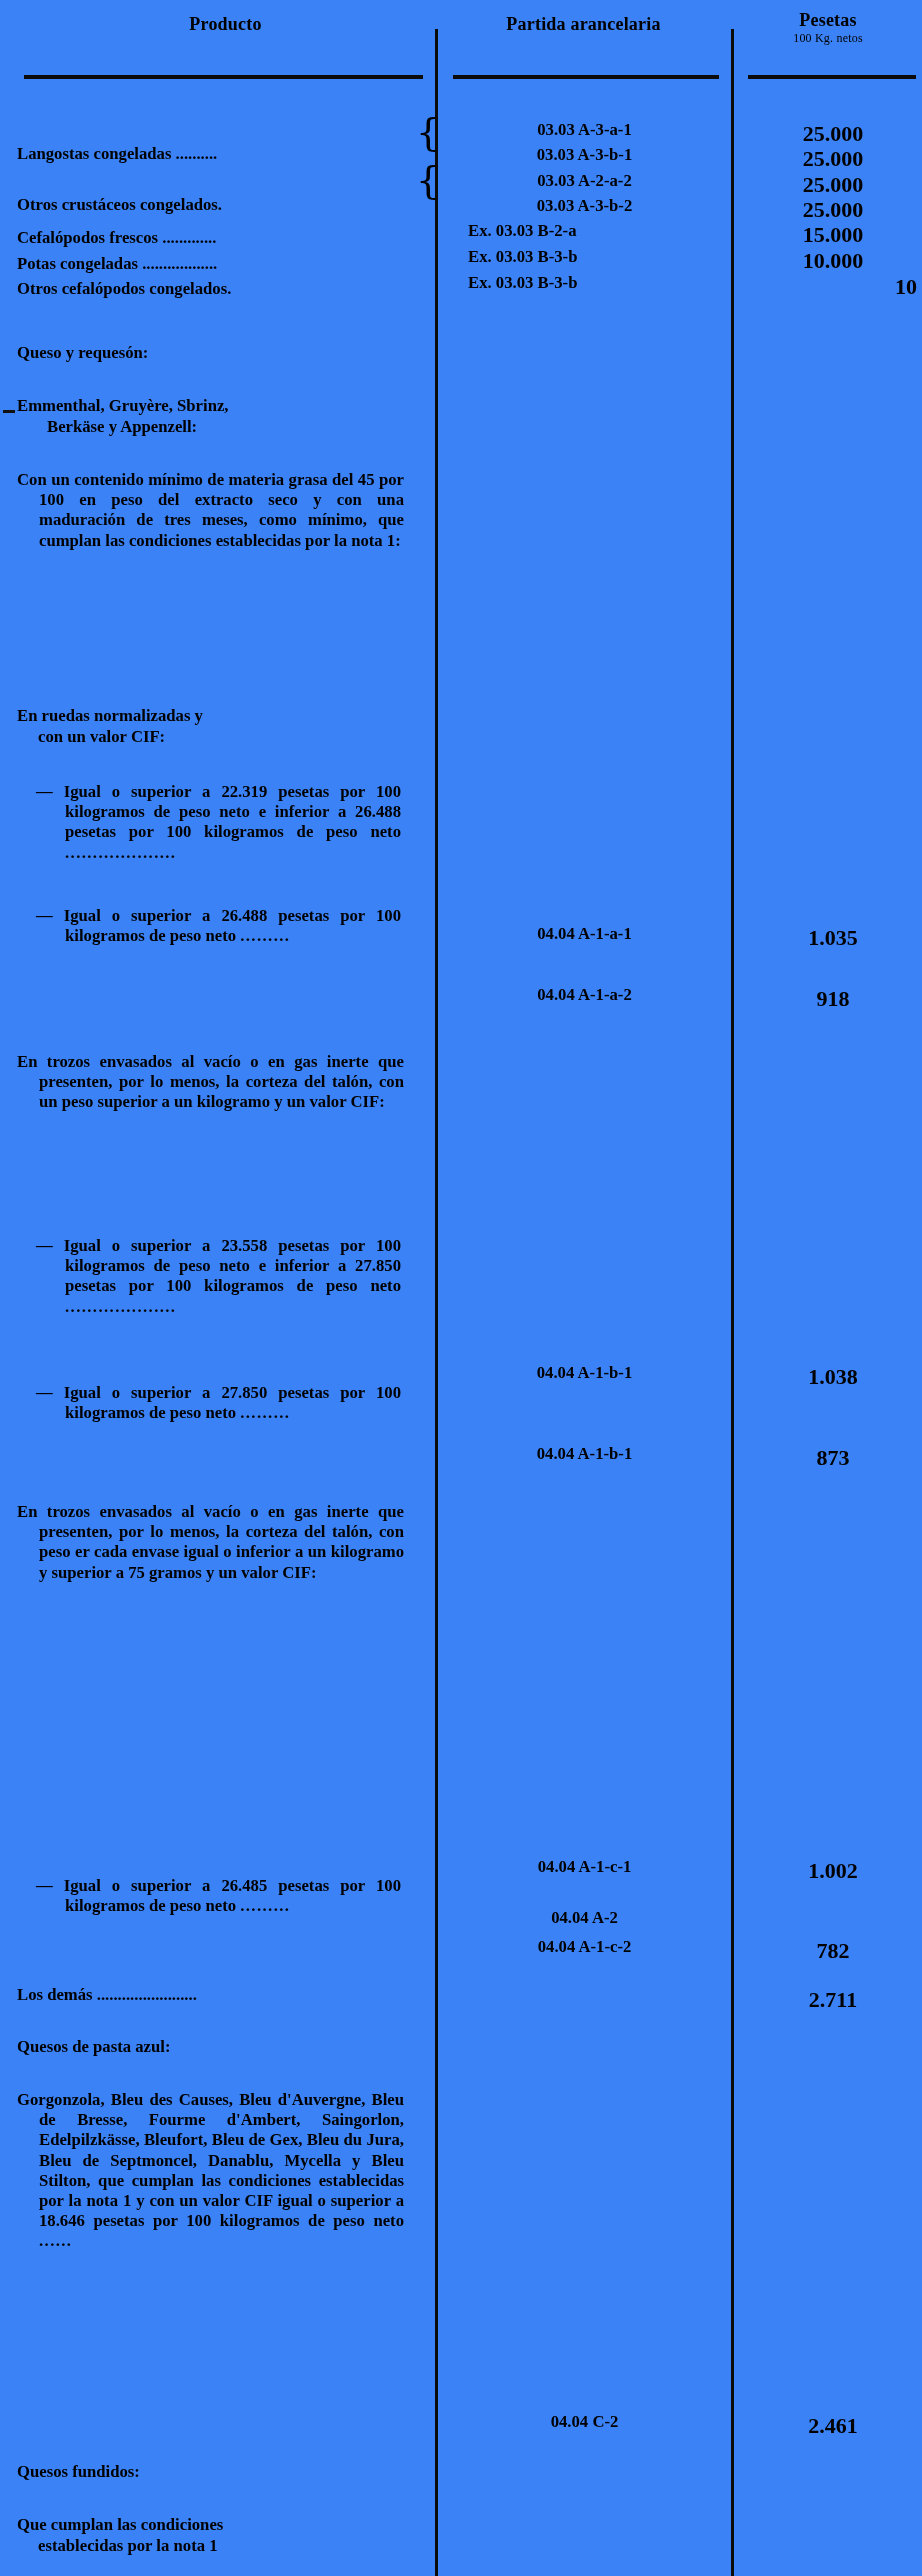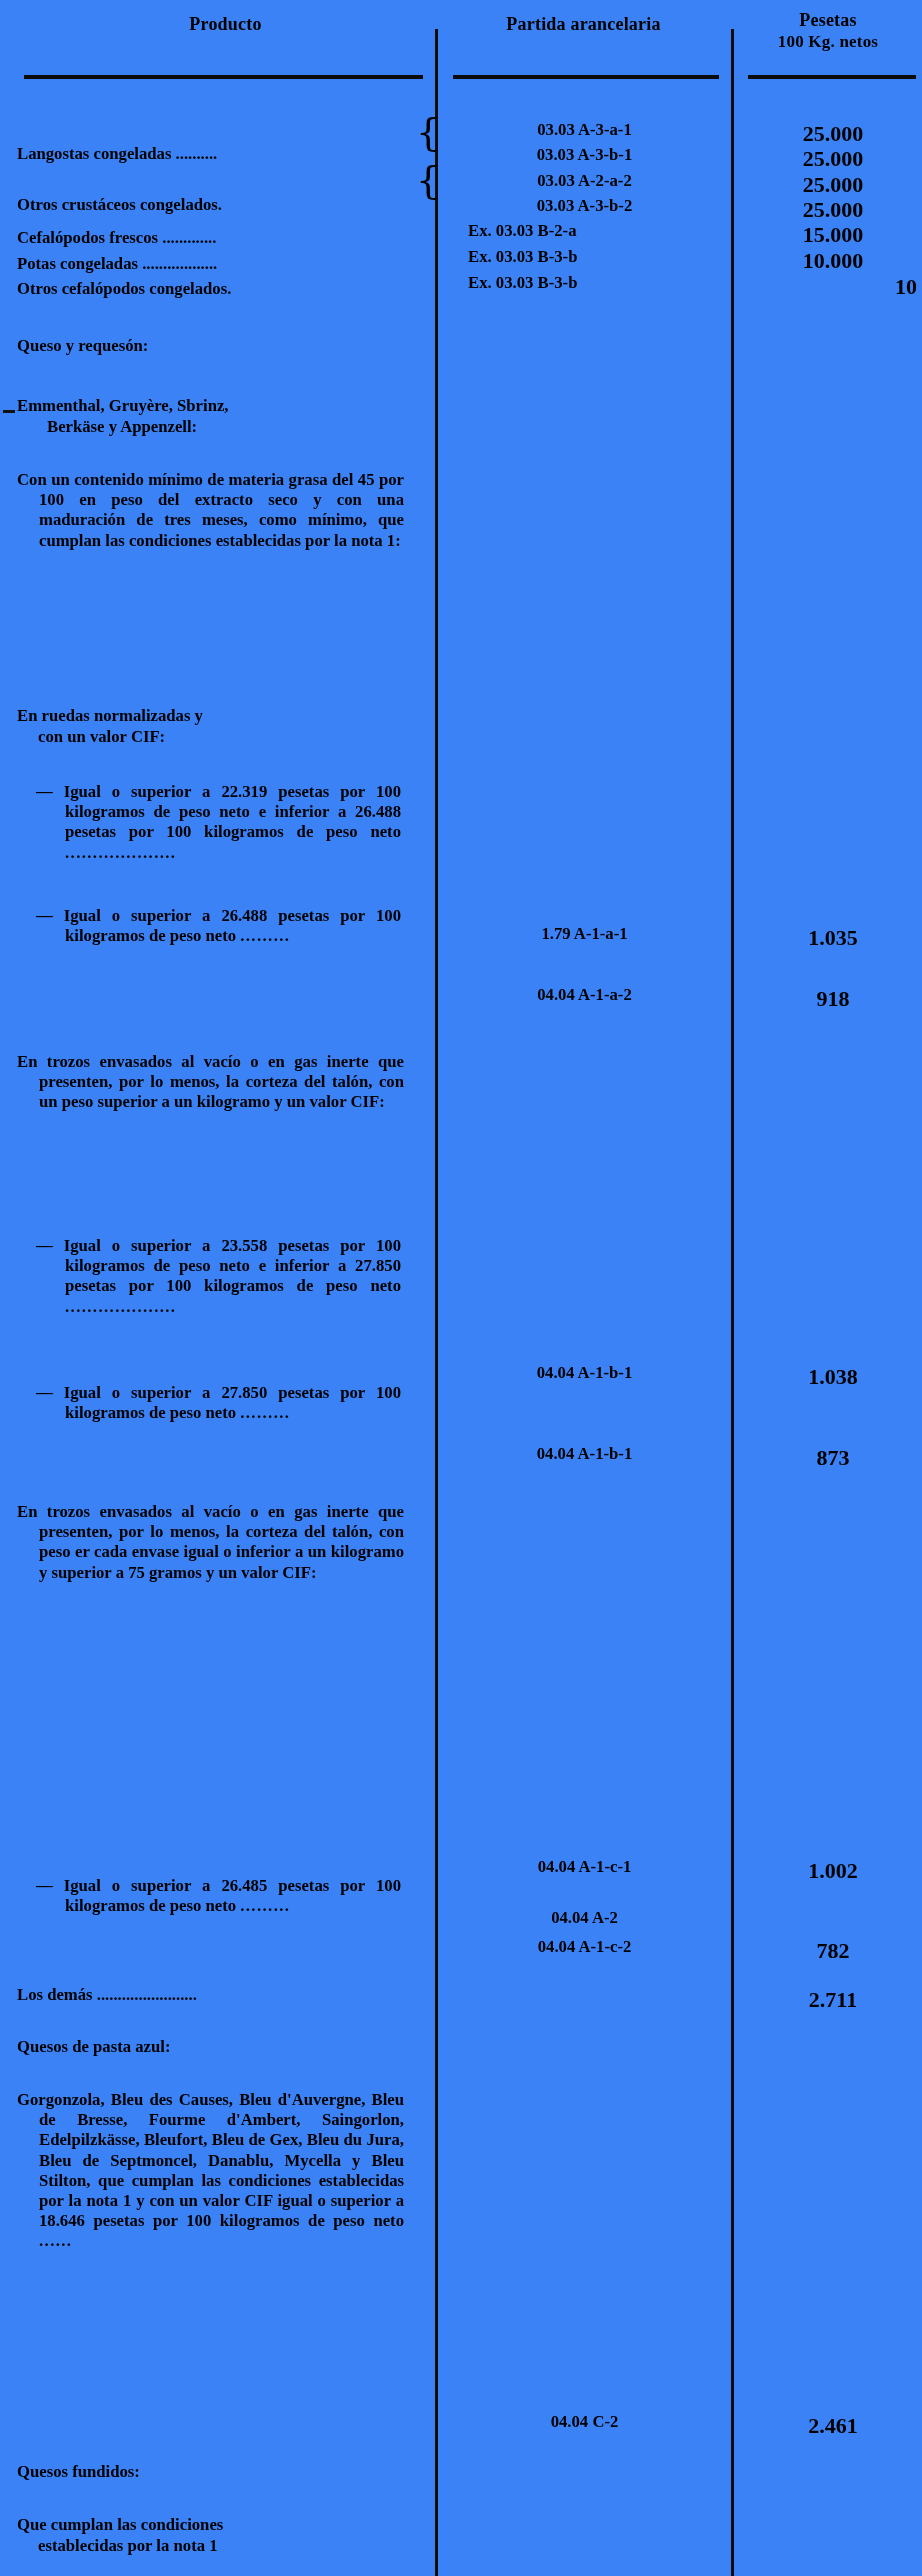--- a/index.html
+++ b/index.html
@@ -41,21 +41,21 @@
   .hdr {
     position: absolute;
     text-align: center;
     font-weight: bold;
     font-size: 18px;
     letter-spacing: 0.2px;
   }
   #hdr-producto { left: 24px;  top: 13.7px; width: 403px; }
   #hdr-partida  { left: 442px; top: 13.7px; width: 283px; }
   #hdr-pesetas  { left: 737px; top: 8.6px; width: 182px; line-height: 1.25; }
-  #hdr-pesetas .sub { font-size: 17px; font-weight: bold; display:block; }
+  #hdr-pesetas .sub { font-size: 12px; font-weight: normal; display:block; }
 
   
   .prod {
     position: absolute;
     left: 17px;
     width: 411px;
     font-size: 16.7px;
     font-weight: bold;
     line-height: 1.21;
     text-align: justify;
@@ -146,37 +146,37 @@
   <div class="code lead" style="top:272px;">Ex.  03.03  B-3-b</div>
 
   <div class="val" style="top:119px;">25.000</div>
   <div class="val" style="top:144px;">25.000</div>
   <div class="val" style="top:170px;">25.000</div>
   <div class="val" style="top:195px;">25.000</div>
   <div class="val" style="top:220px;">15.000</div>
   <div class="val" style="top:246px;">10.000</div>
   <div class="val rt" style="top:272px;">10</div>
 
-  <div class="prod plain" style="top:336px;">Queso y requesón:</div>
+  <div class="prod plain" style="top:343px;">Queso y requesón:</div>
 
   <div class="stray" style="left:3.4px; top:410px; width:12px; height:2.6px;"></div>
   <div class="prod plain" style="top:396px;">Emmenthal, Gruyère, Sbrinz,</div>
   <div class="prod plain" style="top:417px; left:47px;">Berkäse y Appenzell:</div>
 
   <div class="prod" style="top:470px; width:387px;">
     <span class="ind">Con un contenido mínimo de materia grasa del 45 por 100 en peso del extracto seco y con una maduración de tres meses, como mínimo, que cumplan las condiciones establecidas por la nota 1:</span>
   </div>
 
   <div class="prod plain" style="top:706px;">En ruedas normalizadas y</div>
   <div class="prod plain" style="top:727px; left:38px;">con un valor CIF:</div>
 
   <div class="prod" style="top:782px; width:384px;">
     <span class="dash-item">—&nbsp;<span>Igual o superior a 22.319 pesetas por 100 kilogramos de peso neto e inferior a 26.488 pesetas por 100 kilogramos de peso neto</span> <span class="leader">....................</span></span>
   </div>
-  <div class="code" style="top:923px;">1.79  A-1-a-1</div>
+  <div class="code" style="top:923px;">04.04  A-1-a-1</div>
   <div class="val" style="top:923px;">1.035</div>
 
   <div class="prod" style="top:906px; width:384px;">
     <span class="dash-item">—&nbsp;<span>Igual o superior a 26.488 pesetas por 100 kilogramos de peso neto</span> <span class="leader">.........</span></span>
   </div>
   <div class="code" style="top:984px;">04.04  A-1-a-2</div>
   <div class="val" style="top:984px;">918</div>
 
   <div class="prod" style="top:1052px; width:387px;">
     <span class="ind">En trozos envasados al vacío o en gas inerte que presenten, por lo menos, la corteza del talón, con un peso superior a un kilogramo y un valor CIF:</span>

